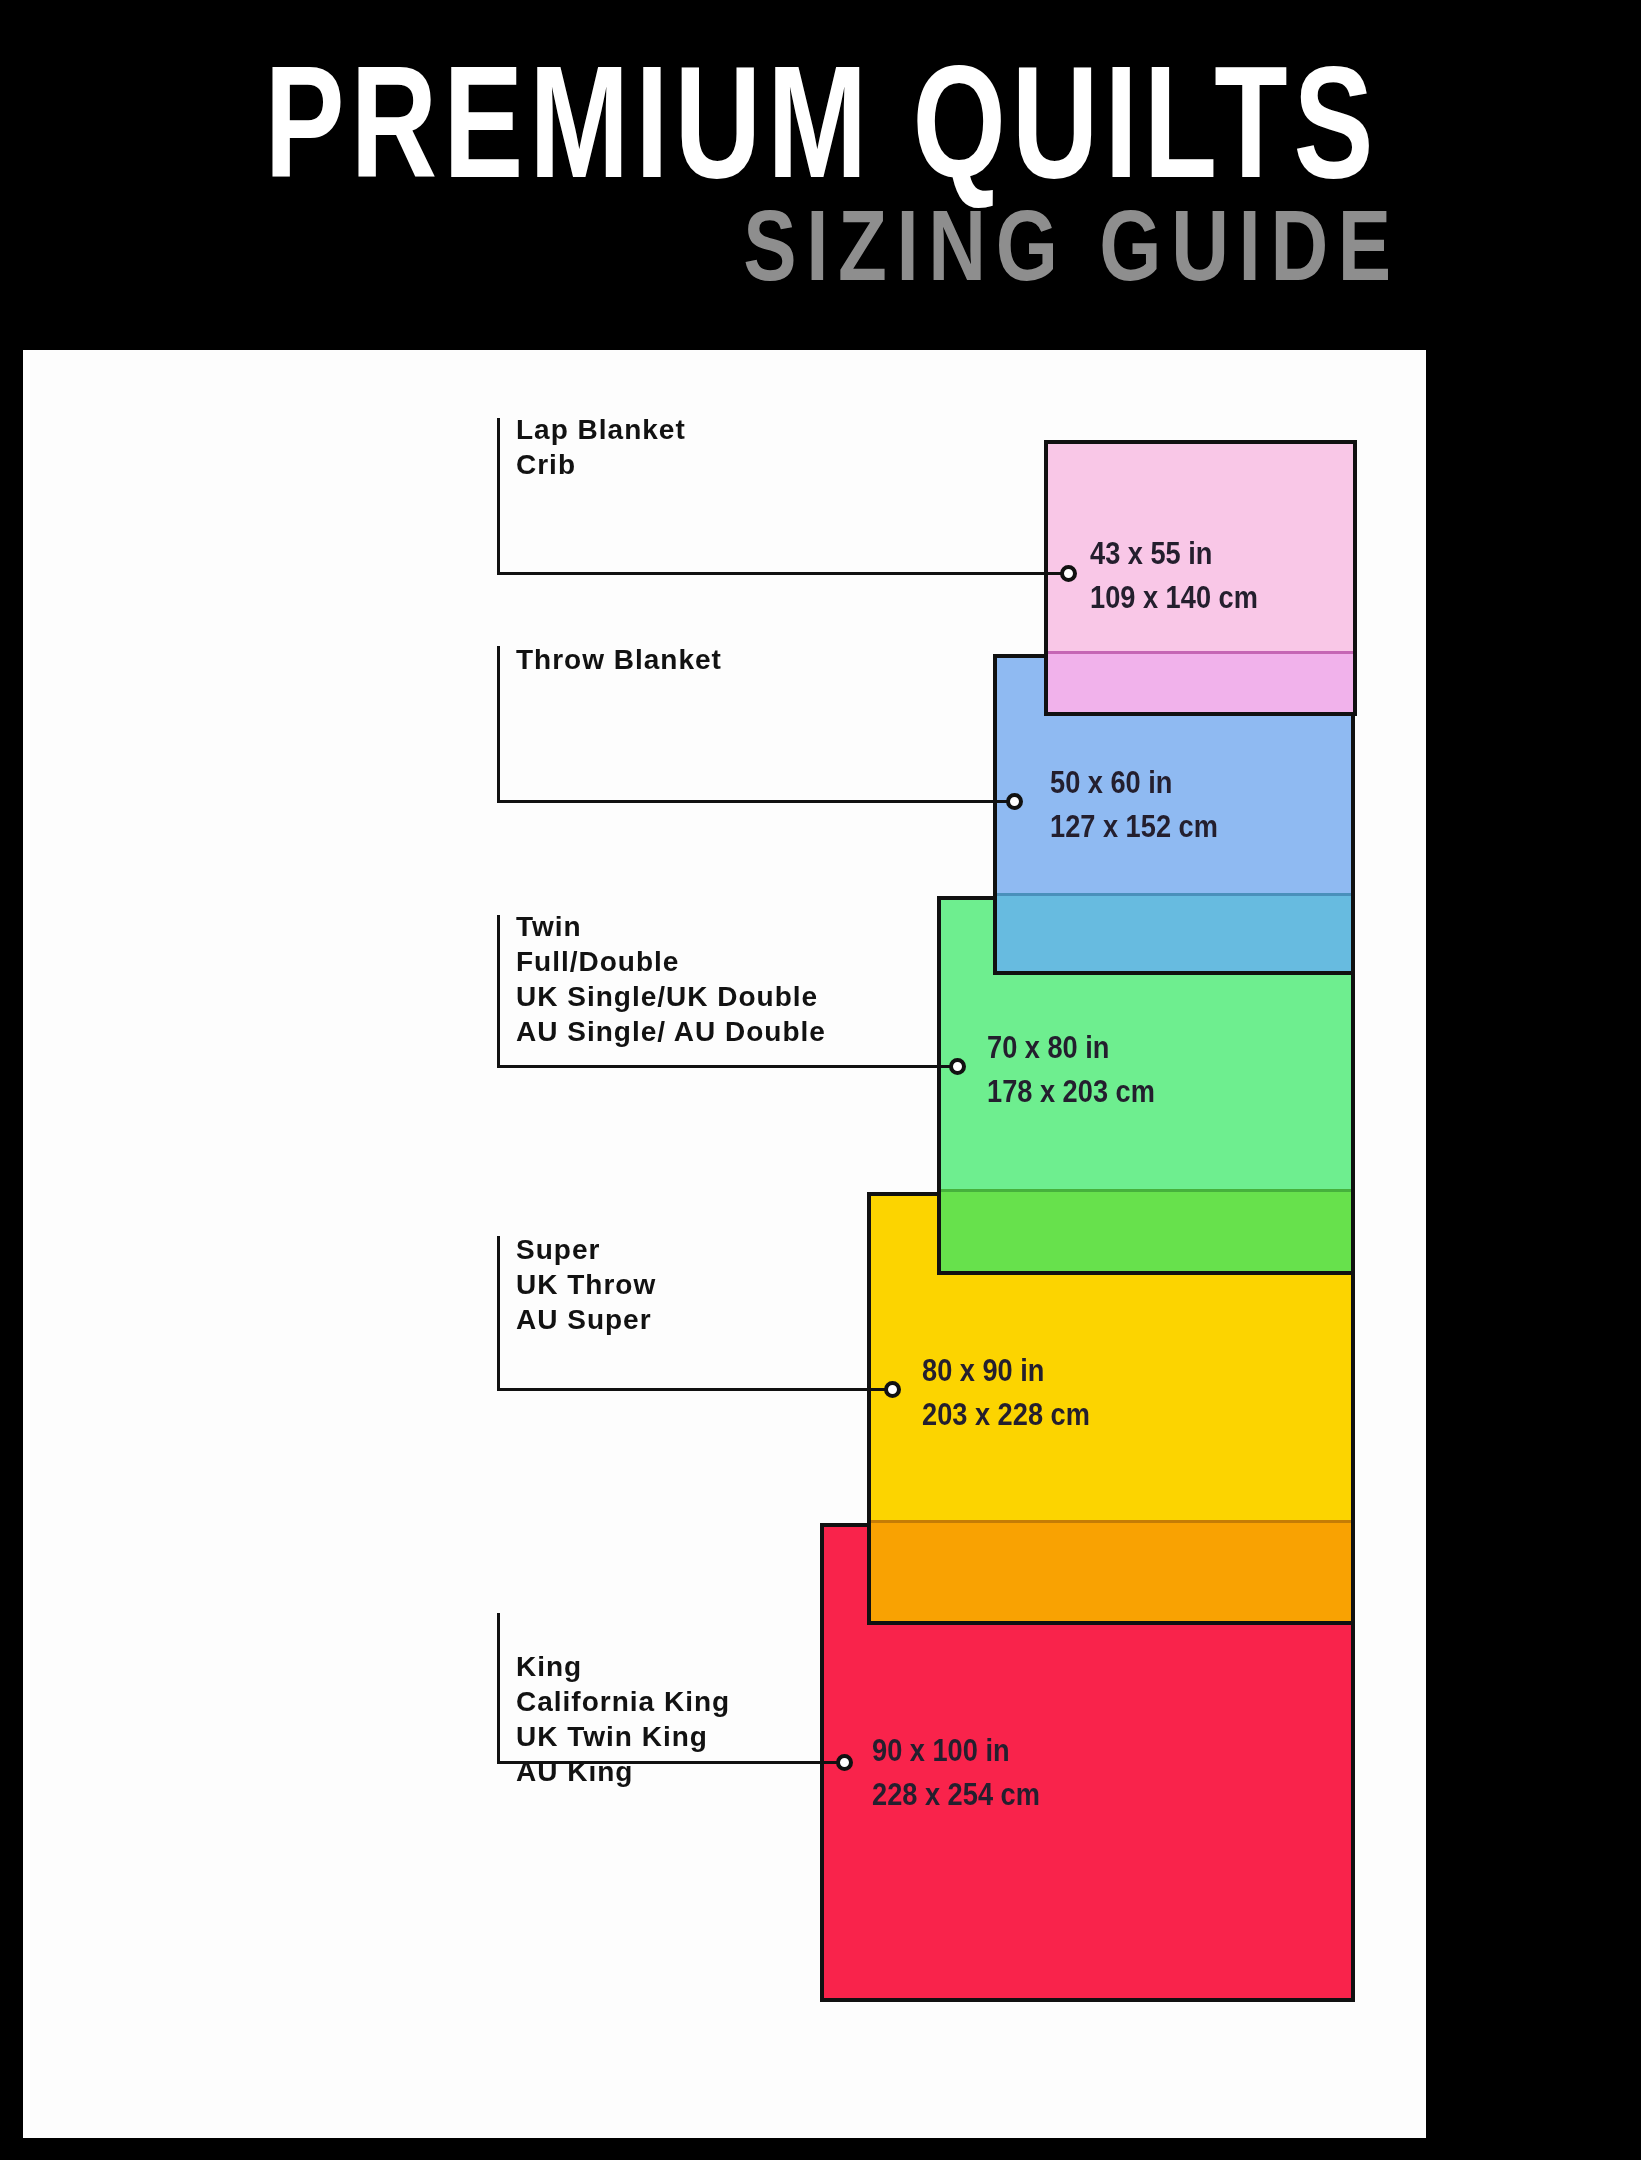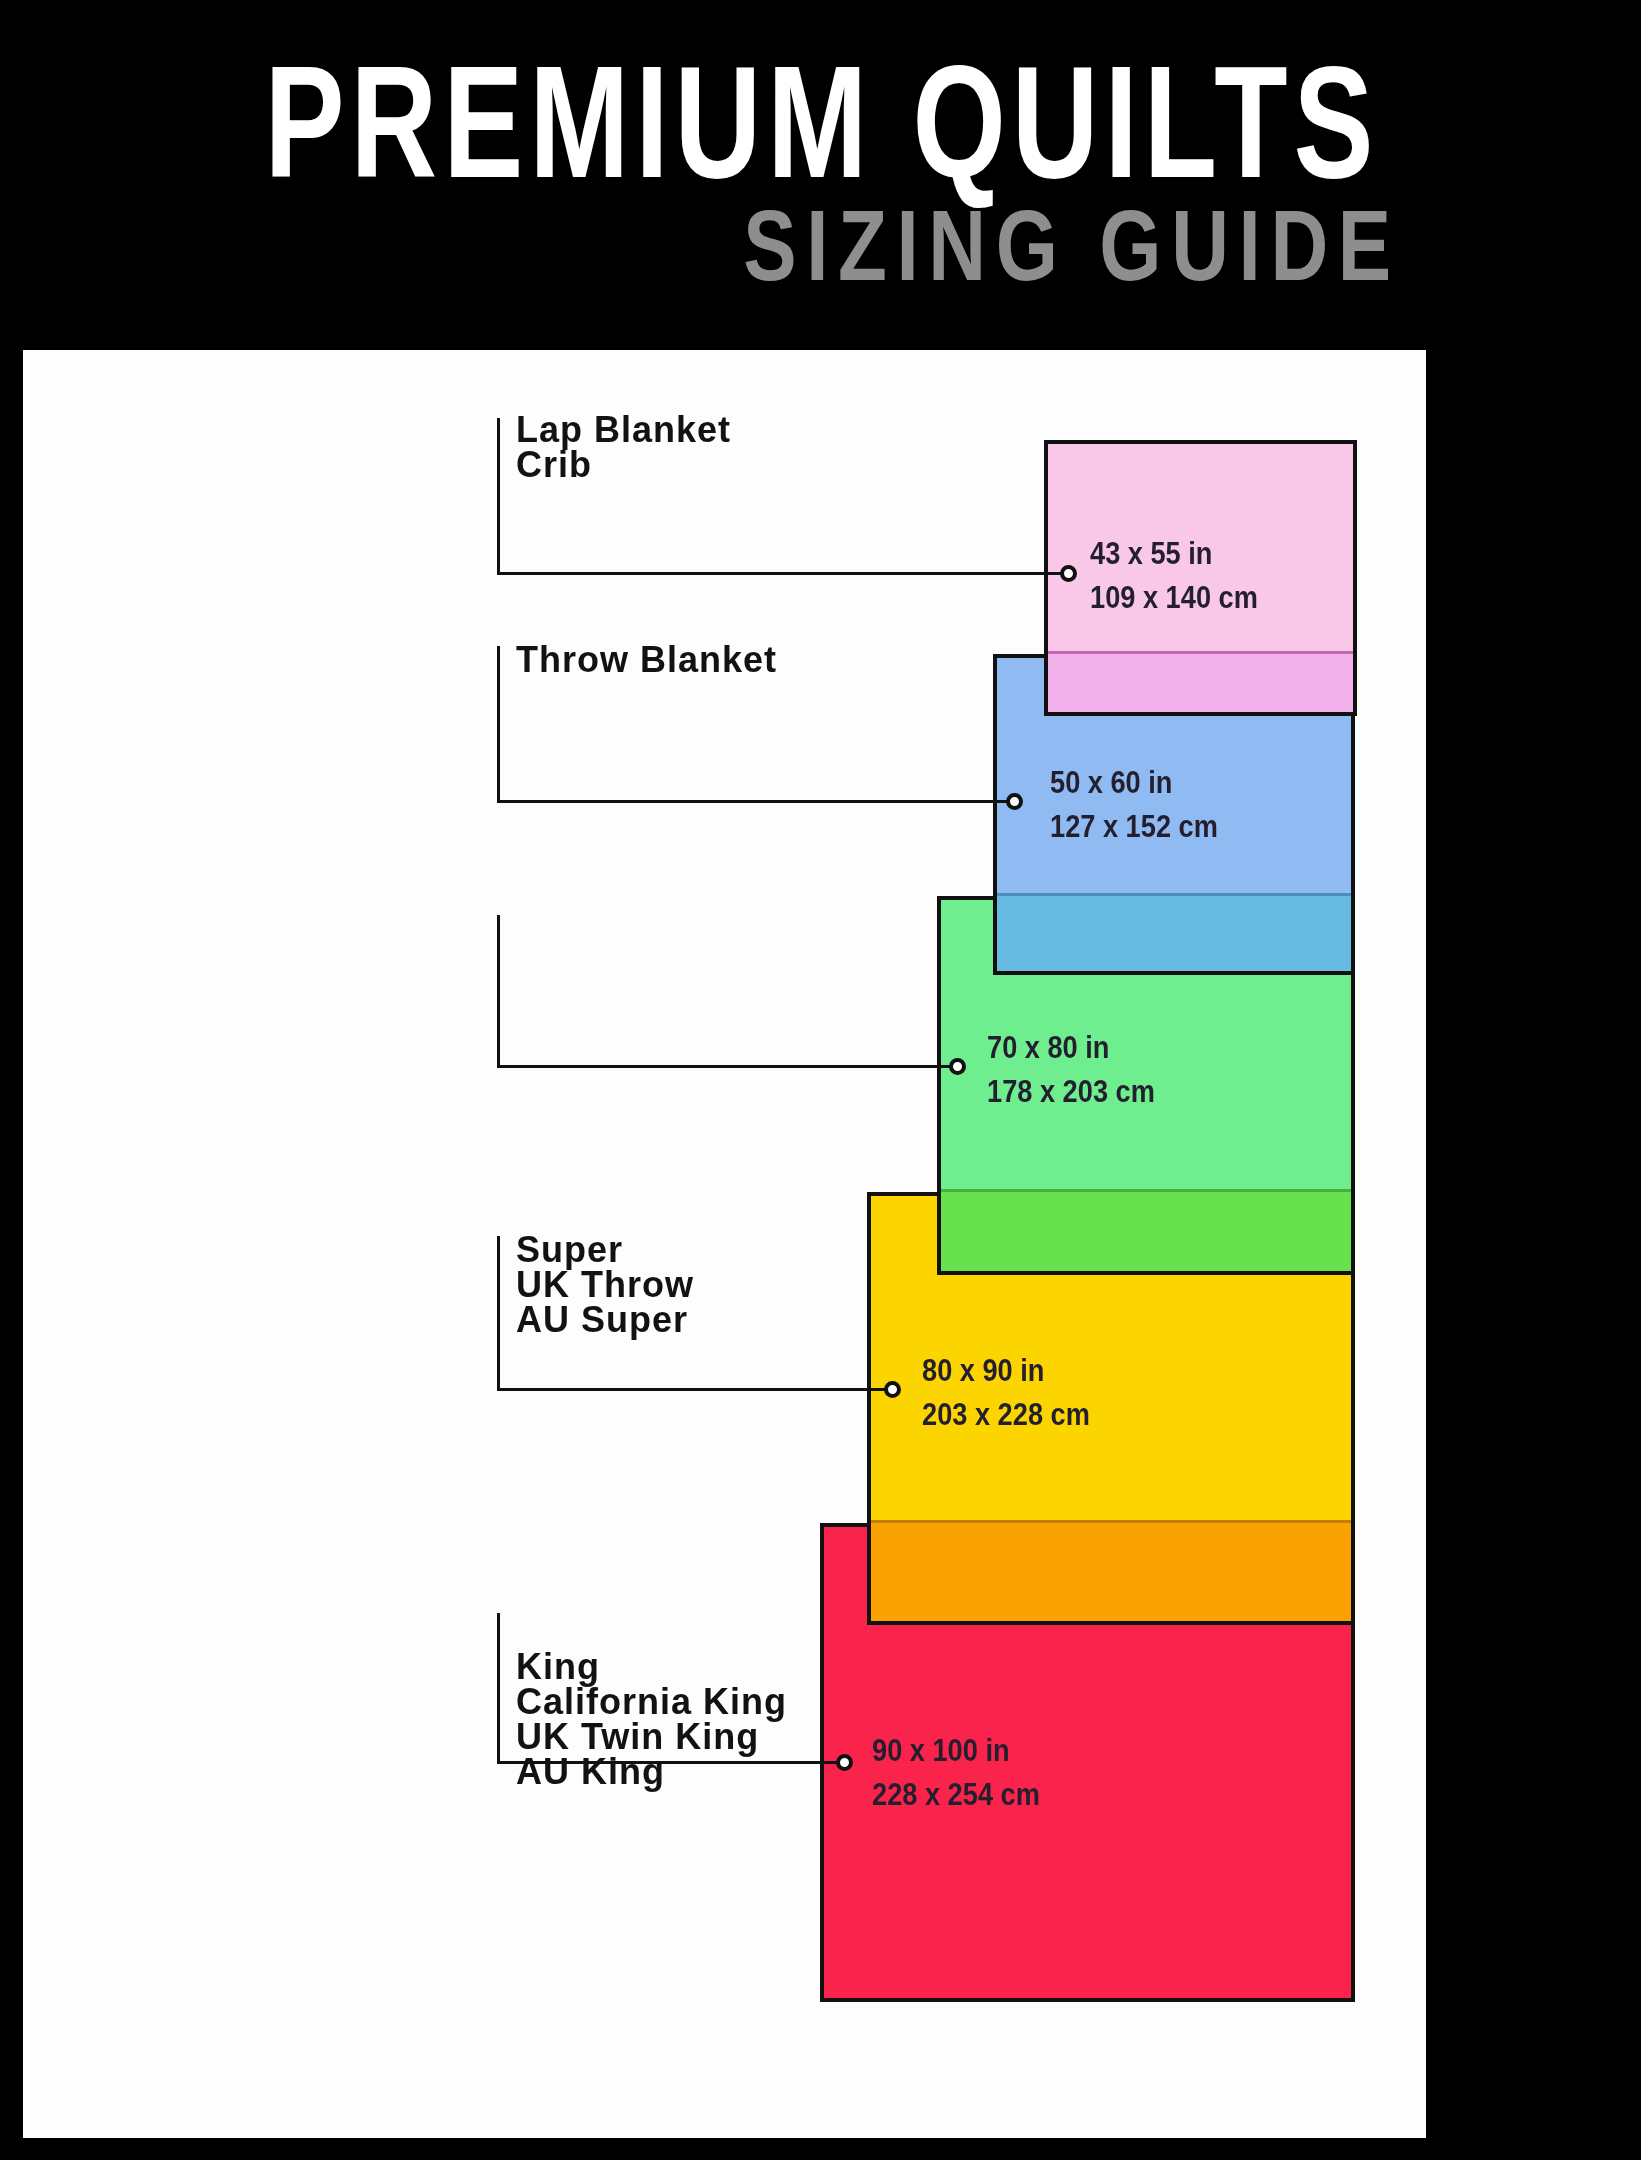--- a/index.html
+++ b/index.html
@@ -32,21 +32,21 @@
   .dot{position:absolute;width:9px;height:9px;background:#fff;border:4px solid #111;
        border-radius:50%;z-index:11;}
   .vl1{left:497px;top:418px;height:157px;}  .hl1{left:497px;top:572px;width:572px;}
   .vl2{left:497px;top:646px;height:157px;}  .hl2{left:497px;top:800px;width:518px;}
   .vl3{left:497px;top:915px;height:153px;}  .hl3{left:497px;top:1065px;width:461px;}
   .vl4{left:497px;top:1236px;height:155px;} .hl4{left:497px;top:1388px;width:396px;}
   .vl5{left:497px;top:1613px;height:151px;} .hl5{left:497px;top:1761px;width:348px;}
   .dt1{left:1060px;top:565px;} .dt2{left:1006px;top:793px;} .dt3{left:949px;top:1058px;}
   .dt4{left:884px;top:1381px;} .dt5{left:836px;top:1754px;}
   
-  .labels{position:absolute;left:516px;font-size:36px;line-height:35px;font-weight:bold;
+  .labels{position:absolute;left:516px;font-size:28px;line-height:35px;font-weight:bold;
           letter-spacing:1px;color:#121212;z-index:12;white-space:nowrap;}
   .lb1{top:412px;} .lb2{top:642px;text-align:center;} .lb3{top:909px;} .lb4{top:1232px;} .lb5{top:1609px;margin-top:40px;}
   
   .dims{position:absolute;font-size:32px;line-height:44px;font-weight:bold;color:#241f2e;
         z-index:12;white-space:nowrap;transform:scaleX(0.85);transform-origin:left top;}
   .dm1{left:1090px;top:531px;} .dm2{left:1050px;top:760px;} .dm3{left:987px;top:1025px;}
   .dm4{left:922px;top:1348px;} .dm5{left:872px;top:1728px;}
 </style>
 </head>
 <body>
@@ -100,20 +100,26 @@
 
   <div class="labels lb1">
     <div>Lap Blanket</div>
     <div>Crib</div>
   </div>
 
   <div class="labels lb2">
     <div>Throw Blanket</div>
   </div>
 
+  <div class="labels lb3">
+    <div>Twin</div>
+    <div>Full/Double</div>
+    <div>UK Single/UK Double</div>
+    <div>AU Single/ AU Double</div>
+  </div>
 
   <div class="labels lb4">
     <div>Super</div>
     <div>UK Throw</div>
     <div>AU Super</div>
   </div>
 
   <div class="labels lb5">
     <div>King</div>
     <div>California King</div>

